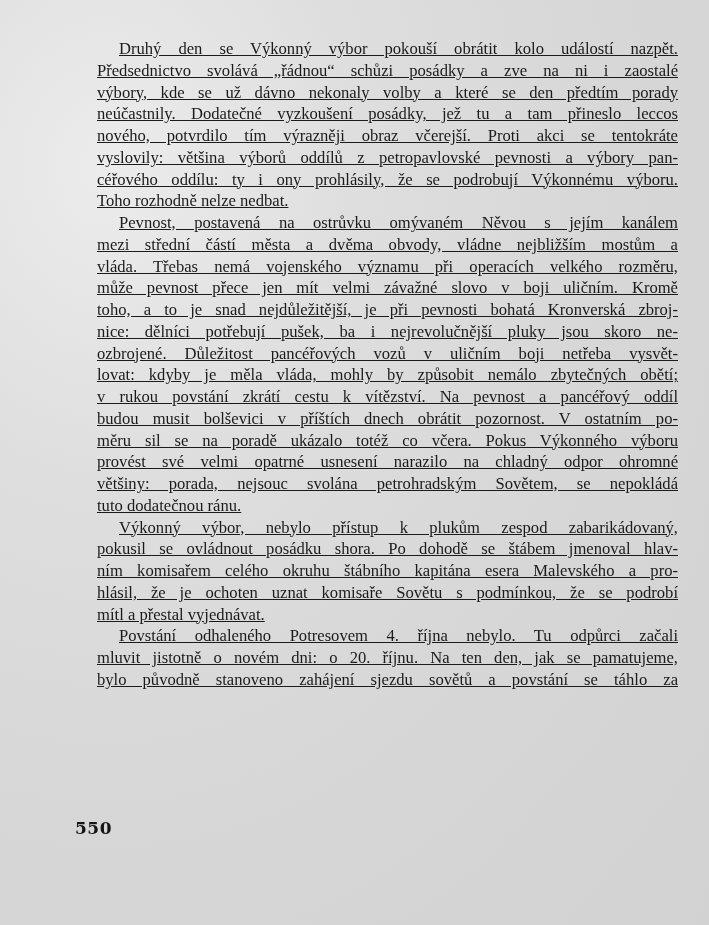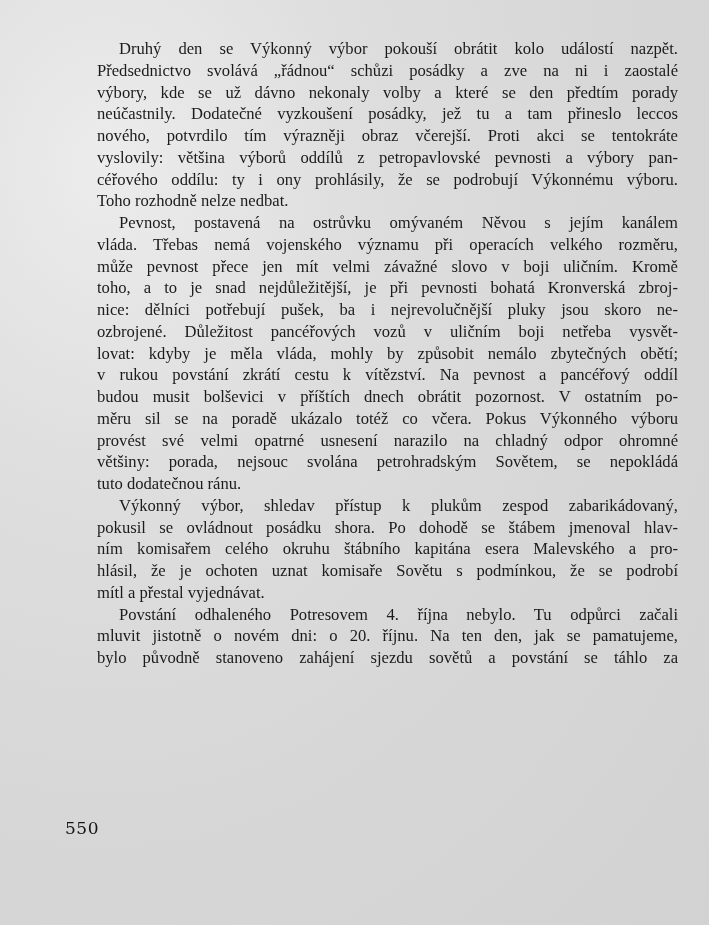--- a/index.html
+++ b/index.html
@@ -22,33 +22,34 @@
       font-family: "Liberation Serif", "DejaVu Serif", serif;
       font-size: 16.6px;
       line-height: 21.75px;
     }
     .line {
       display: block;
       white-space: nowrap;
       text-align: justify;
       text-align-last: justify;
       height: 21.75px;
+      text-decoration: underline;
     }
     .line.last {
       text-align-last: left;
     }
     .line.indent {
       padding-left: 22px;
     }
     .page-number {
       position: absolute;
-      left: 65px;
+      left: 75px;
       top: 818px;
       font-family: "DejaVu Serif", serif;
-      font-weight: normal;
+      font-weight: bold;
       font-size: 17px;
       color: #151515;
       letter-spacing: 0.5px;
     }
   </style>
 </head>
 <body>
 
 <div class="page">
   <div>
@@ -56,35 +57,36 @@
     <span class="line">Předsednictvo svolává „řádnou“ schůzi posádky a zve na ni i zaostalé</span>
     <span class="line">výbory, kde se už dávno nekonaly volby a které se den předtím porady</span>
     <span class="line">neúčastnily. Dodatečné vyzkoušení posádky, jež tu a tam přineslo leccos</span>
     <span class="line">nového, potvrdilo tím výrazněji obraz včerejší. Proti akci se tentokráte</span>
     <span class="line">vyslovily: většina výborů oddílů z petropavlovské pevnosti a výbory pan-</span>
     <span class="line">céřového oddílu: ty i ony prohlásily, že se podrobují Výkonnému výboru.</span>
     <span class="line last">Toho rozhodně nelze nedbat.</span>
   </div>
   <div>
     <span class="line indent">Pevnost, postavená na ostrůvku omývaném Něvou s jejím kanálem</span>
+    <span class="line">mezi střední částí města a dvěma obvody, vládne nejbližším mostům a</span>
     <span class="line">vláda. Třebas nemá vojenského významu při operacích velkého rozměru,</span>
     <span class="line">může pevnost přece jen mít velmi závažné slovo v boji uličním. Kromě</span>
     <span class="line">toho, a to je snad nejdůležitější, je při pevnosti bohatá Kronverská zbroj-</span>
     <span class="line">nice: dělníci potřebují pušek, ba i nejrevolučnější pluky jsou skoro ne-</span>
     <span class="line">ozbrojené. Důležitost pancéřových vozů v uličním boji netřeba vysvět-</span>
     <span class="line">lovat: kdyby je měla vláda, mohly by způsobit nemálo zbytečných obětí;</span>
     <span class="line">v rukou povstání zkrátí cestu k vítězství. Na pevnost a pancéřový oddíl</span>
     <span class="line">budou musit bolševici v příštích dnech obrátit pozornost. V ostatním po-</span>
     <span class="line">měru sil se na poradě ukázalo totéž co včera. Pokus Výkonného výboru</span>
     <span class="line">provést své velmi opatrné usnesení narazilo na chladný odpor ohromné</span>
     <span class="line">většiny: porada, nejsouc svolána petrohradským Sovětem, se nepokládá</span>
     <span class="line last">tuto dodatečnou ránu.</span>
   </div>
   <div>
-    <span class="line indent">Výkonný výbor, shledav přístup k plukům zespod zabarikádovaný,</span>
+    <span class="line indent">Výkonný výbor, nebylo přístup k plukům zespod zabarikádovaný,</span>
     <span class="line">pokusil se ovládnout posádku shora. Po dohodě se štábem jmenoval hlav-</span>
     <span class="line">ním komisařem celého okruhu štábního kapitána esera Malevského a pro-</span>
     <span class="line">hlásil, že je ochoten uznat komisaře Sovětu s podmínkou, že se podrobí</span>
     <span class="line last">mítl a přestal vyjednávat.</span>
   </div>
   <div>
     <span class="line indent">Povstání odhaleného Potresovem 4. října nebylo. Tu odpůrci začali</span>
     <span class="line">mluvit jistotně o novém dni: o 20. říjnu. Na ten den, jak se pamatujeme,</span>
     <span class="line">bylo původně stanoveno zahájení sjezdu sovětů a povstání se táhlo za</span>
   </div>

